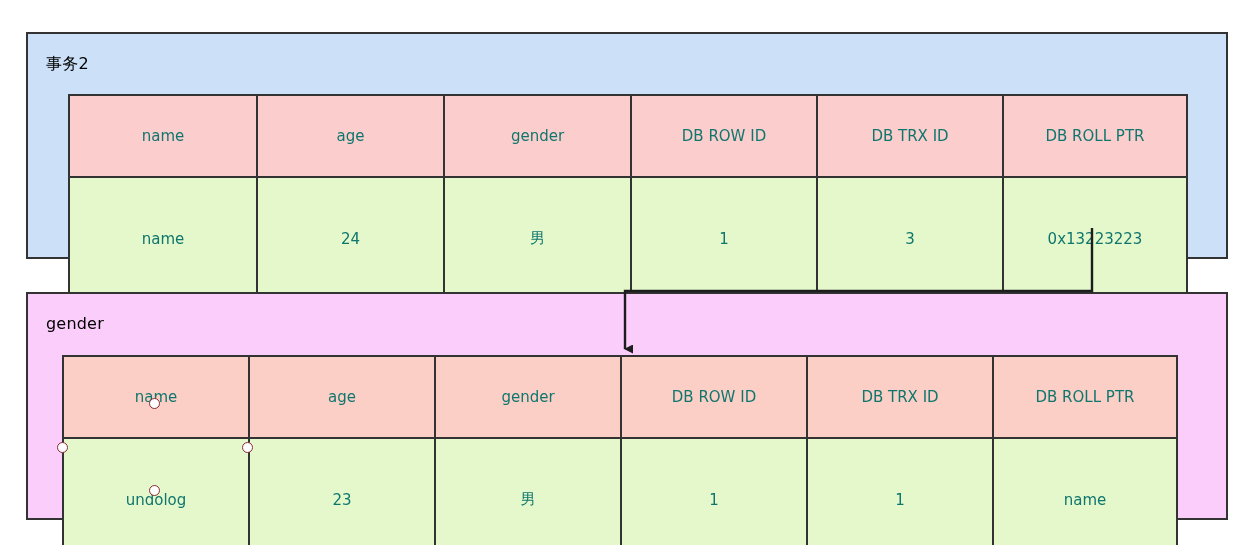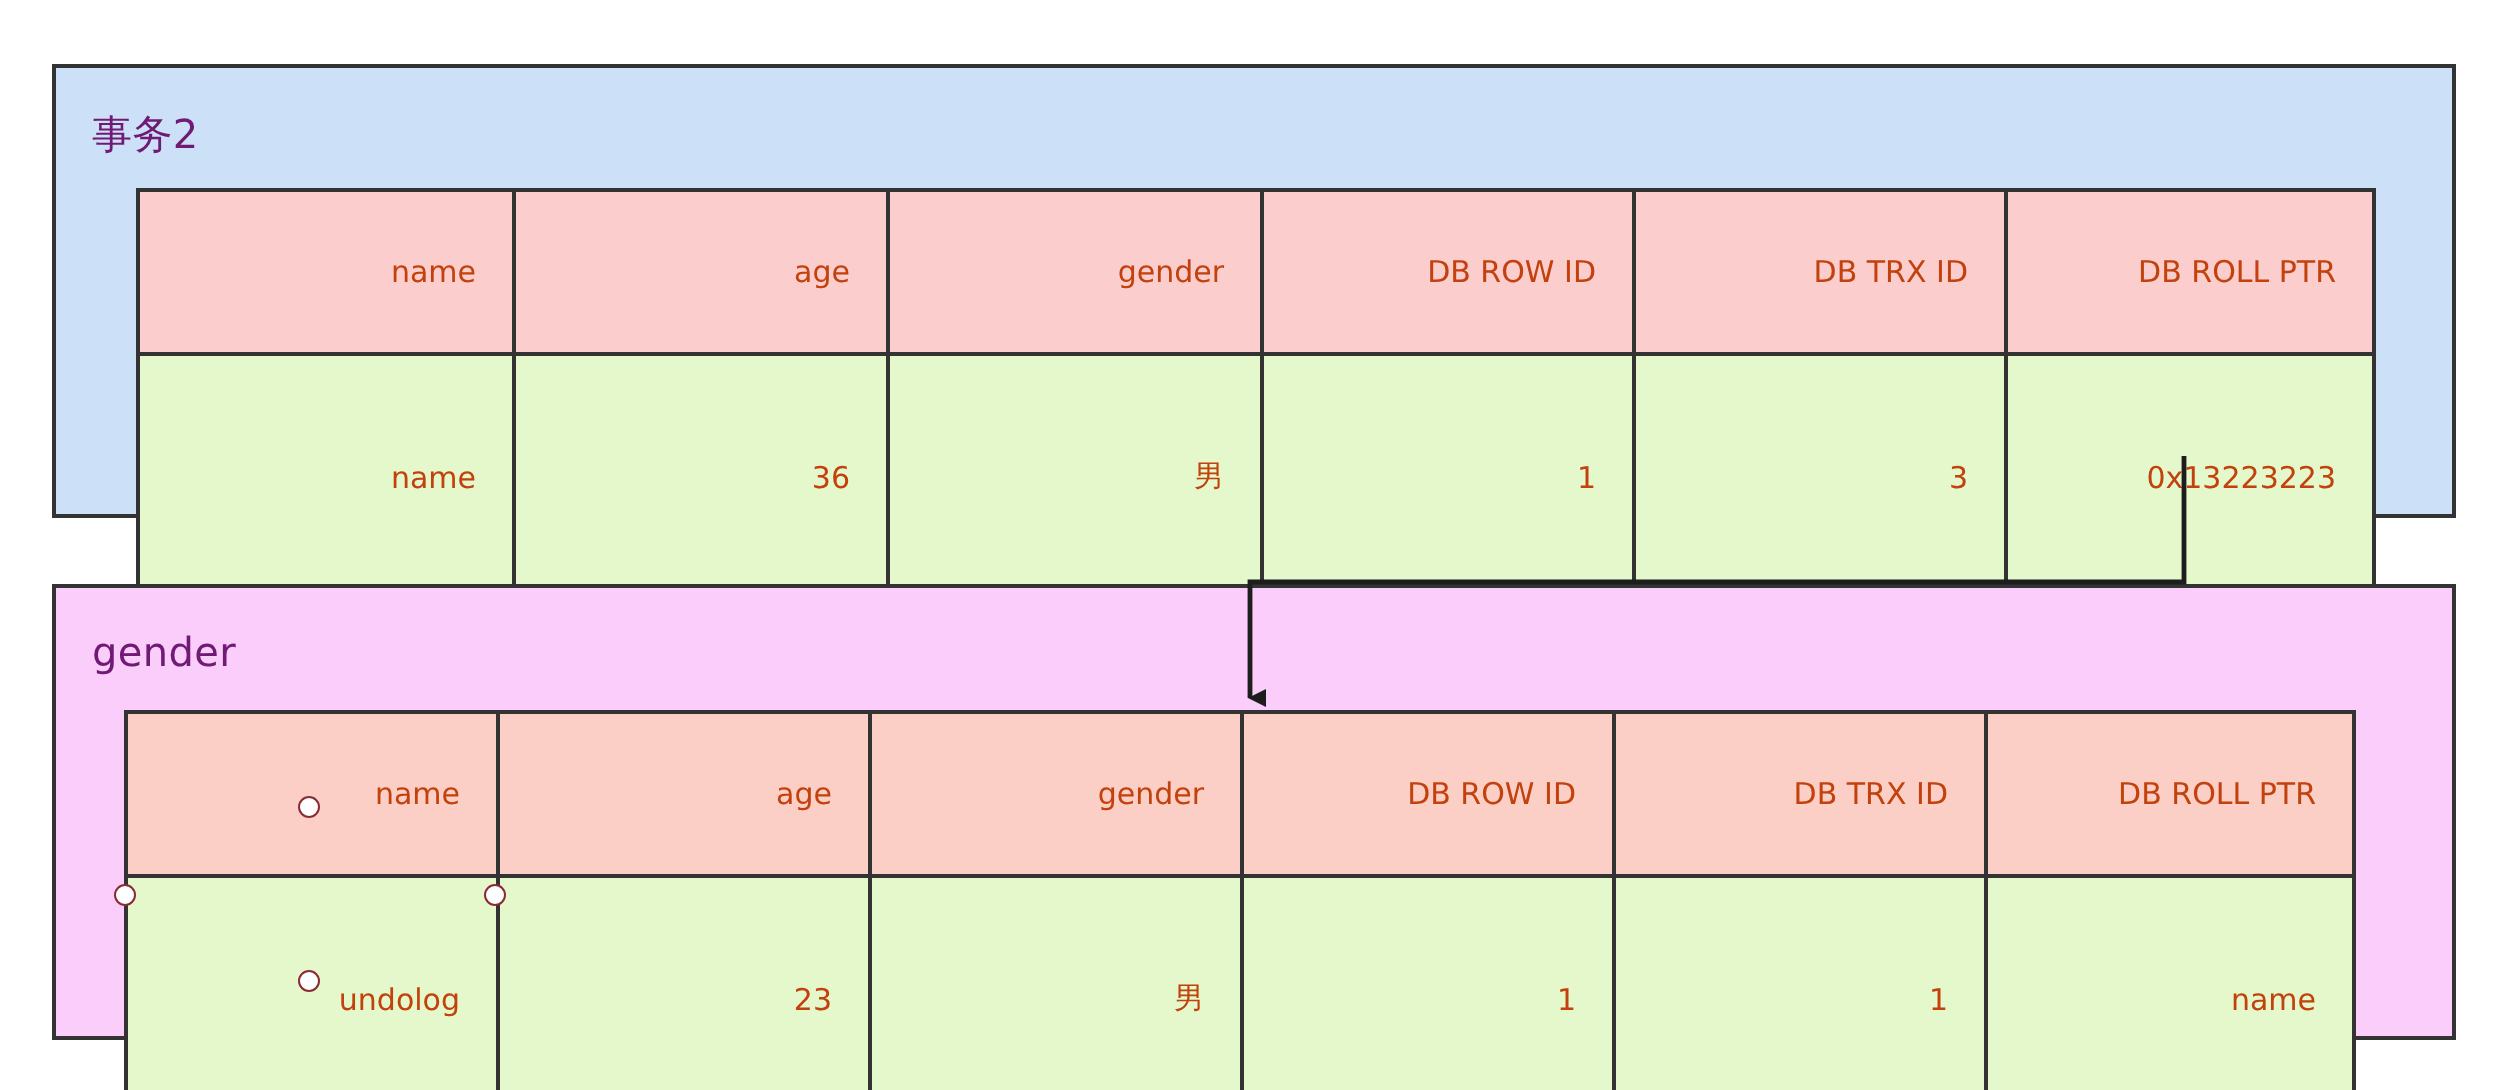--- a/index.html
+++ b/index.html
@@ -40,22 +40,22 @@
     left: 26px;
     top: 292px;
     width: 1202px;
     height: 228px;
     background: #fbcdfb;
   }
   .group-title {
     position: absolute;
     left: 18px;
     top: 20px;
-    font-size: 20px;
-    color: #701a75;
+    font-size: 16px;
+    color: #000000;
     letter-spacing: 0.2px;
     white-space: nowrap;
   }
 
   
   .data-table {
     position: absolute;
     border-collapse: collapse;
     table-layout: fixed;
   }
@@ -65,24 +65,24 @@
     width: 1118px;
   }
   .data-table.bottom {
     left: 62px;
     top: 355px;
     width: 1114px;
   }
   .data-table th,
   .data-table td {
     border: 2px solid #333333;
-    text-align: right;
+    text-align: center;
     font-weight: normal;
     font-size: 15px;
-    color: #c2410c;
+    color: #0f766e;
     padding: 18px;
     position: relative;
   }
   .data-table th {
     background: #fbcdcd;
     height: 44px;
   }
   .data-table td {
     background: #e4f8cb;
     height: 85px;
@@ -158,21 +158,21 @@
         <th>age</th>
         <th>gender</th>
         <th>DB ROW ID</th>
         <th>DB TRX ID</th>
         <th>DB ROLL PTR</th>
       </tr>
     </thead>
     <tbody>
       <tr>
         <td>name</td>
-        <td>36</td>
+        <td>24</td>
         <td>男</td>
         <td>1</td>
         <td>3</td>
         <td>0x13223223</td>
       </tr>
     </tbody>
   </table>
 
   <div class="group-box undolog">
     <div class="group-title">gender</div>

